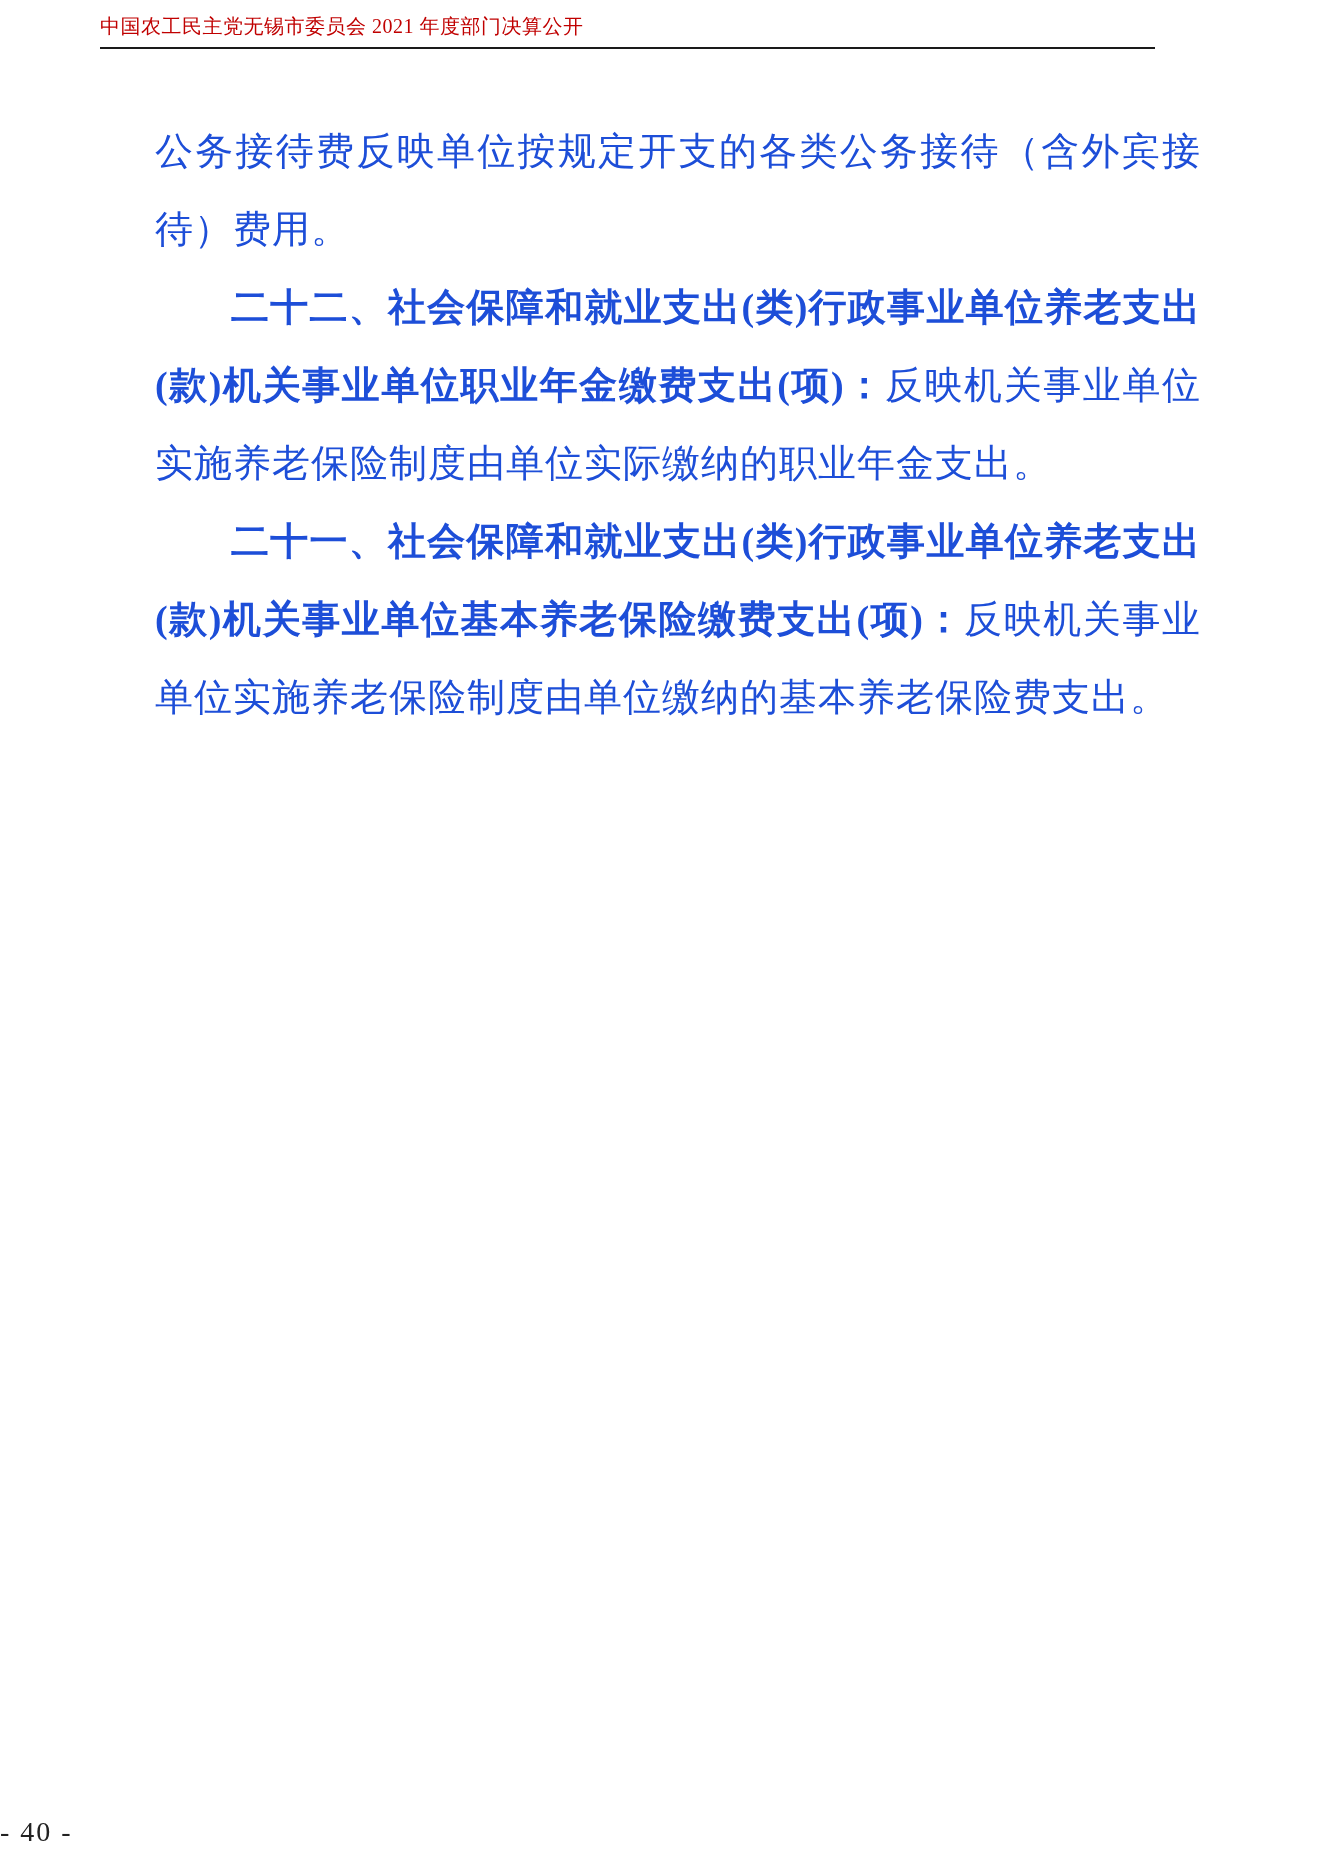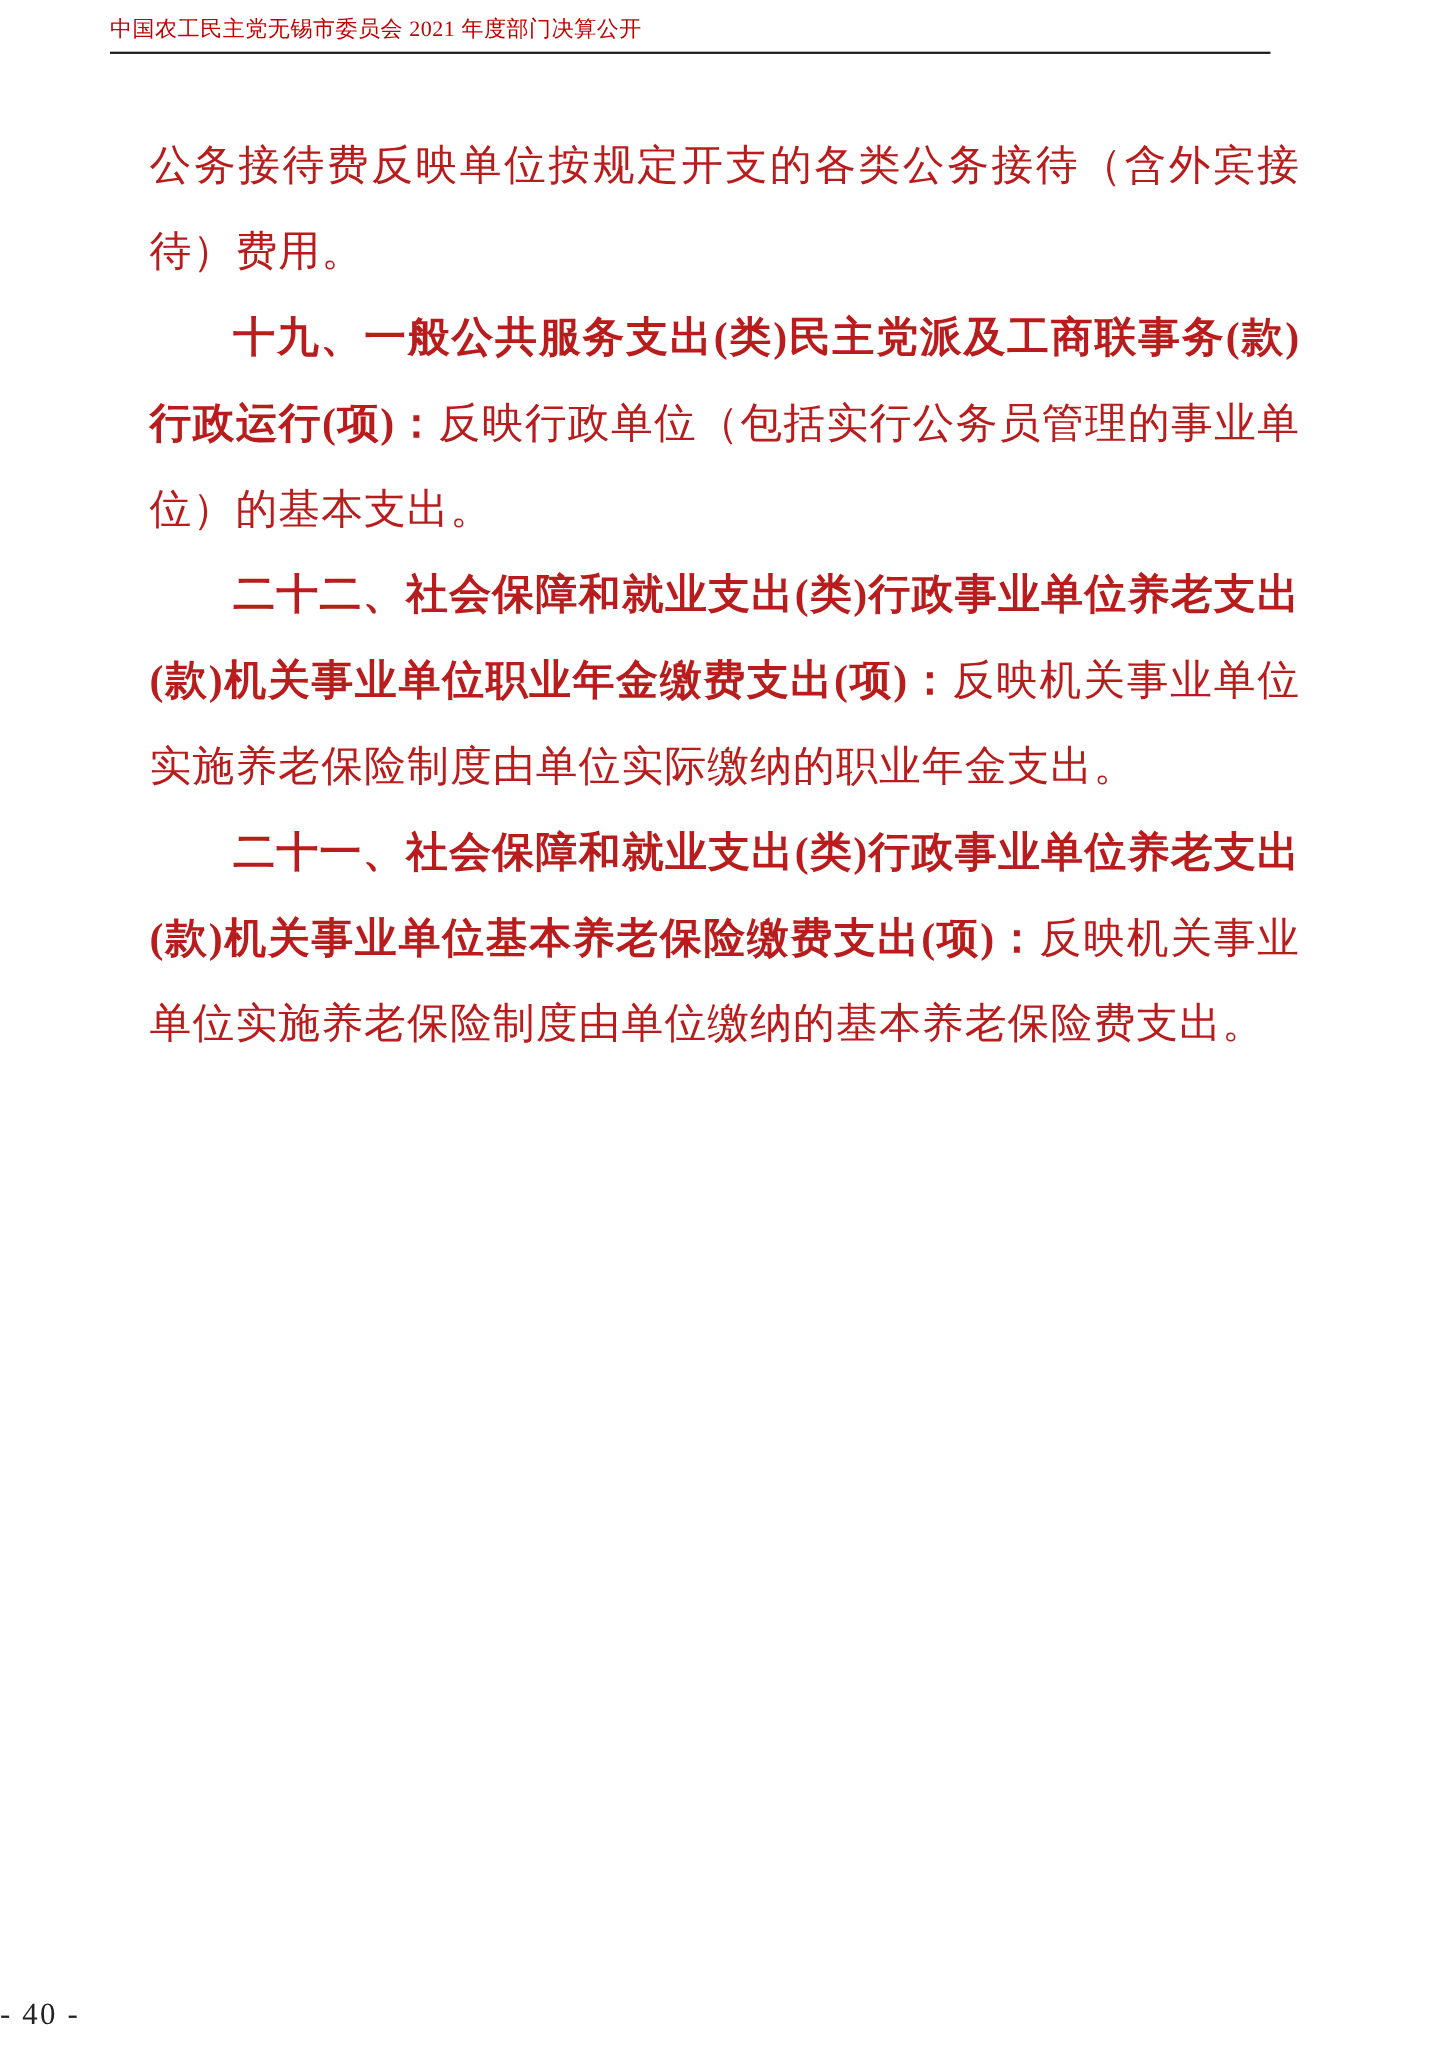--- a/index.html
+++ b/index.html
@@ -23,27 +23,27 @@
   }
   .page-header .header-title {
     font-size: 20px;
     letter-spacing: 0.5px;
     color: #c00000;
     font-weight: 400;
     white-space: nowrap;
   }
   .doc-body {
     position: absolute;
-    left: 136px;
+    left: 155px;
     top: 112px;
     width: 1046px;
     font-size: 38px;
     line-height: 78px;
     letter-spacing: 1px;
-    color: #b91c1c;
+    color: #1d4ed8;
     text-align: justify;
     text-justify: inter-ideograph;
   }
   .doc-body p {
     text-indent: 2em;
     margin: 0;
   }
   .doc-body p.continued {
     text-indent: 0;
   }
@@ -68,21 +68,20 @@
 
   <header class="page-header">
     <span class="header-title">中国农工民主党无锡市委员会 2021 年度部门决算公开</span>
   </header>
 
   <main class="doc-body">
 
     <p class="continued"><span class="lead"></span><span>公务接待费反映单位按规定开支的各类公务接待（含外宾接待）费用。</span></p>
 
 
-    <p><span class="lead">十九、一般公共服务支出(类)民主党派及工商联事务(款)行政运行(项)：</span><span>反映行政单位（包括实行公务员管理的事业单位）的基本支出。</span></p>
 
 
     <p><span class="lead">二十二、社会保障和就业支出(类)行政事业单位养老支出(款)机关事业单位职业年金缴费支出(项)：</span><span>反映机关事业单位实施养老保险制度由单位实际缴纳的职业年金支出。</span></p>
 
     <p><span class="lead">二十一、社会保障和就业支出(类)行政事业单位养老支出(款)机关事业单位基本养老保险缴费支出(项)：</span><span>反映机关事业单位实施养老保险制度由单位缴纳的基本养老保险费支出。</span></p>
 
 
   </main>
 
   <footer class="page-footer">

